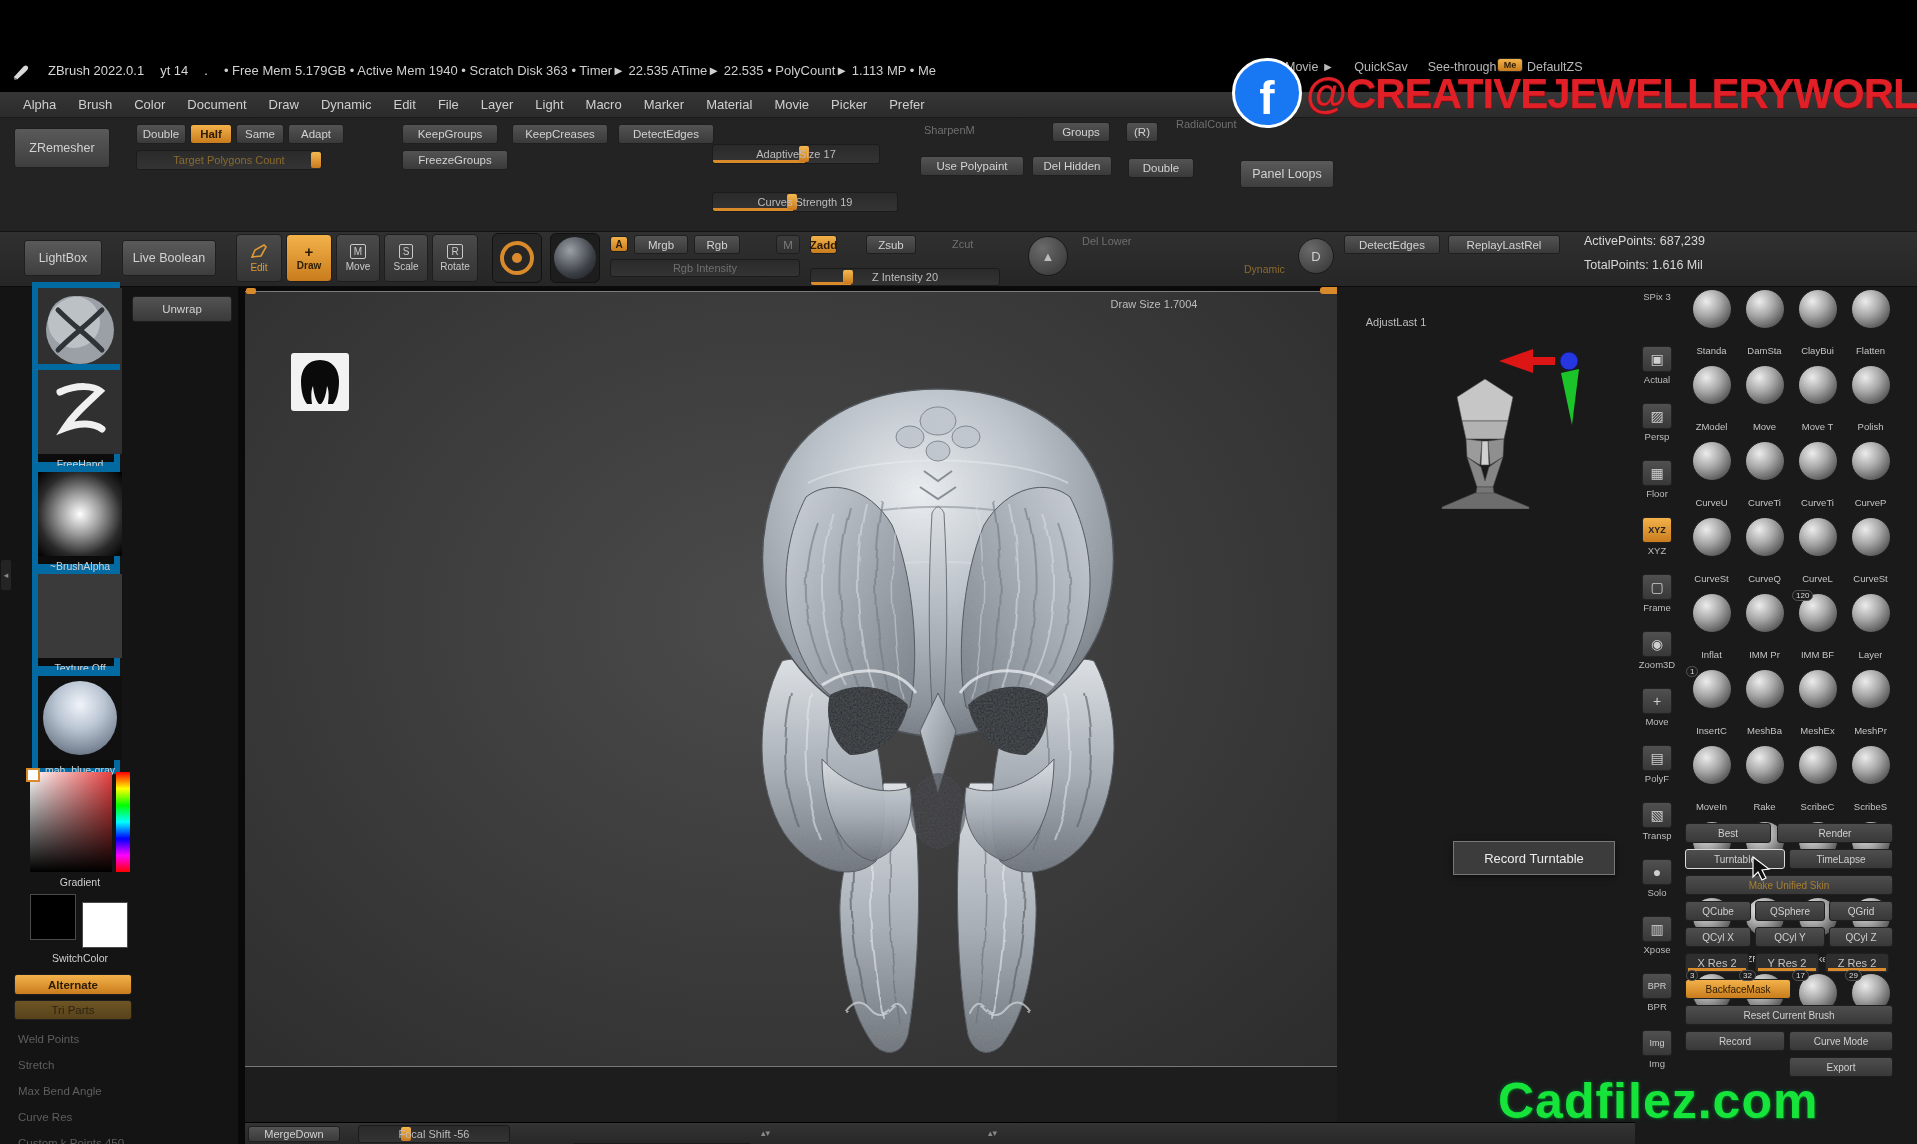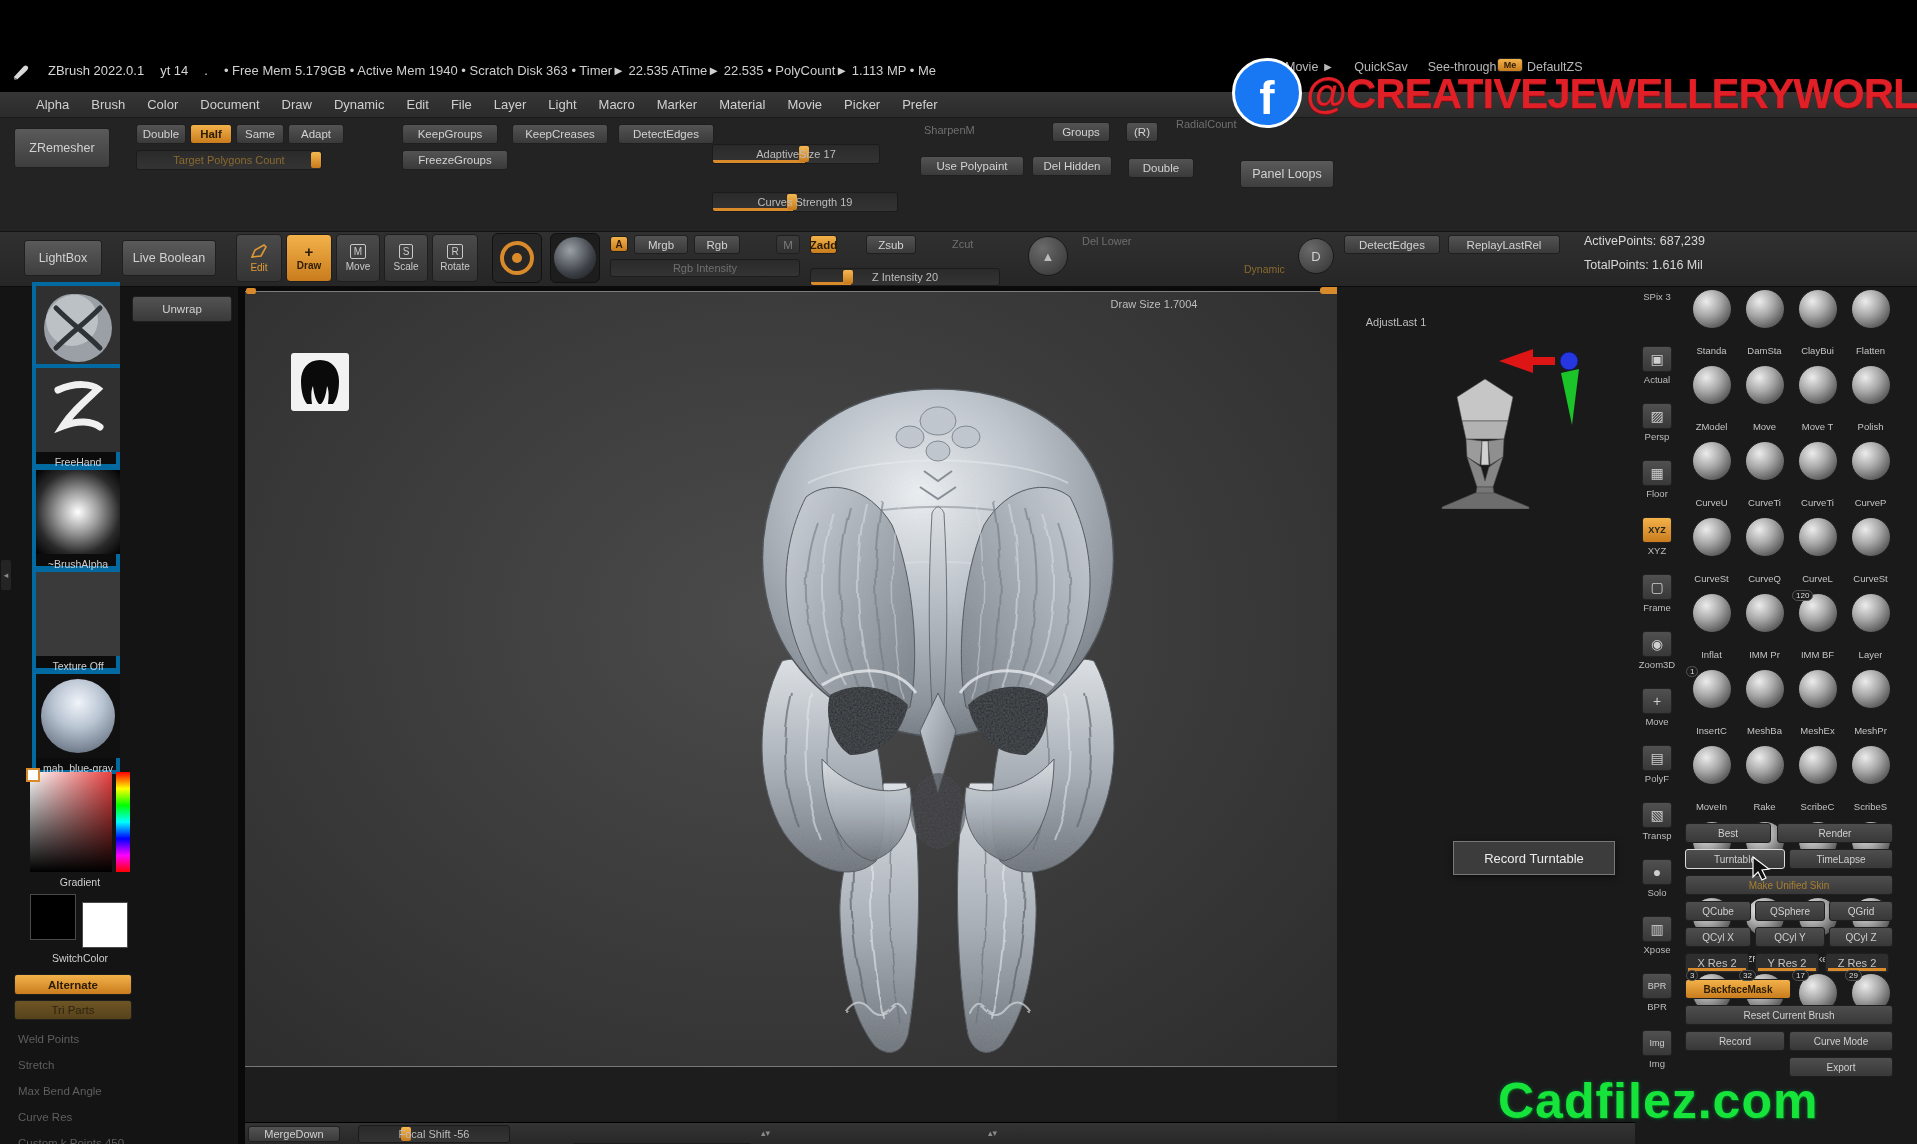--- a/index.html
+++ b/index.html
@@ -20,32 +20,32 @@
   font-size:11px;color:#bdbdbd;display:flex;align-items:center;justify-content:center;overflow:hidden}
 .slider .bar{position:absolute;left:0;bottom:0;height:3px;background:#d98a2b}
 .slider .handle{position:absolute;top:1px;bottom:1px;width:10px;background:linear-gradient(#f5b84f,#c87a1d);border-radius:2px}
 .slider .lab{position:relative;z-index:2}
 .slider.dim{color:#6f6f6f}
 .slider.dimorange{color:#8a6a2e}
 
 .titlebar{position:absolute;left:10px;top:55px;height:30px;display:flex;align-items:center;gap:16px;
   font-size:13px;color:#d6d6d6}
 .menubar{position:absolute;left:0;top:92px;width:1917px;height:26px;background:linear-gradient(#363636,#2b2b2b);
-  border-bottom:1px solid #1a1a1a;display:flex;align-items:center;padding-left:25px}
+  border-bottom:1px solid #1a1a1a;display:flex;align-items:center;padding-left:12px}
 .menu-item{padding:0 11px;font-size:13px;color:#cfcfcf}
 .panelrow{position:absolute;left:0;top:118px;width:1917px;height:114px;background:#232323;border-bottom:1px solid #141414}
 .toolrow{position:absolute;left:0;top:232px;width:1917px;height:55px;background:linear-gradient(#303030,#262626);border-bottom:1px solid #0c0c0c}
 .toolbtn{display:flex;flex-direction:column;align-items:center;justify-content:center;gap:2px;
   background:linear-gradient(#4a4a4a,#343434);border:1px solid #1e1e1e;border-radius:4px;font-size:10px;color:#c9c9c9}
 .toolbtn.sel{background:linear-gradient(#f3b24a,#c97c1d);color:#2b1c05;font-weight:bold}
 .toolbtn.editstyle{color:#e09a35}
 .keybox{border:1px solid currentColor;border-radius:2px;padding:0 3px;font-size:10px;line-height:13px}
 
 #sidebar{position:absolute;left:0;top:287px;width:238px;height:857px;background:#141414}
-.thumb{position:absolute;left:32px;width:88px;background:#0c0c0c;border:4px solid #0369a1}
+.thumb{position:absolute;left:32px;width:88px;background:#0c0c0c;border:6px solid #0369a1}
 .thumb .img{width:84px;height:84px;position:relative;overflow:hidden;background:#303030}
 .thumb .cap{position:absolute;top:88px;left:-28px;width:140px;text-align:center;font-size:10.5px;color:#cfcfcf;white-space:nowrap}
 .disabled-row{height:26px;display:flex;align-items:center;font-size:11.5px;color:#5e5e5e;padding-left:4px}
 
 #canvas{position:absolute;left:245px;top:291px;width:1092px;height:779px;
   background:radial-gradient(ellipse at 48% 42%, #4b4b4c 0%, #3a3a3b 55%, #2c2c2d 100%);
   border-top:1px solid #7d7d7d}
 
 #rightpanel{position:absolute;left:1337px;top:287px;width:580px;height:857px;background:#1a1a1a}
 .strip{position:absolute;left:297px;top:2px;display:flex;flex-direction:column}
@@ -61,21 +61,21 @@
 .bicon{width:40px;height:40px;border-radius:50%;
   background:radial-gradient(circle at 35% 30%, #ececec 0%, #a8a8a8 40%, #585858 78%, #333 100%);
   border:1px solid #1c1c1c}
 .blabel{font-size:9.5px;color:#c4c4c4;margin-top:16px;white-space:nowrap;max-width:53px;overflow:hidden}
 .bbadge{position:absolute;left:1px;top:-3px;z-index:2;background:#1c1c1c;border:1px solid #555;color:#ddd;
   font-size:8px;border-radius:7px;padding:0 3px;min-width:10px;text-align:center}
 .bbadge:empty{display:none}
 .rbtn{position:absolute;height:20px;display:flex;align-items:center;justify-content:center;
   background:linear-gradient(#4e4e4e,#383838);border:1px solid #1f1f1f;border-radius:3px;color:#cfcfcf;font-size:10px;white-space:nowrap}
 .rbtn.focus{border:1px solid #dcdcdc}
-.rbtn.orange{background:linear-gradient(#f3b24a,#c97c1d);color:#2b1c05;font-weight:bold}
+.rbtn.orange{background:linear-gradient(#f3b24a,#c97c1d);color:#2b1c05;font-weight:normal}
 .rbtn.dimorange{color:#a87f30}
 .resbox{position:absolute;height:20px;display:flex;align-items:center;justify-content:center;background:#2e2e2e;
   border:1px solid #1f1f1f;border-radius:3px;color:#c4c4c4;font-size:11px}
 .resbox .bar{position:absolute;left:2px;right:2px;bottom:1px;height:3px;background:#d98a2b}
 .tooltip{position:absolute;background:#3c3c3c;border:1px solid #787878;color:#ececec;font-size:13px;
   display:flex;align-items:center;justify-content:center;box-shadow:0 2px 6px rgba(0,0,0,.6)}
 
 #bottombar{position:absolute;left:245px;top:1122px;width:1390px;height:22px;
   background:linear-gradient(#343434,#272727);border-top:1px solid #000}
 

